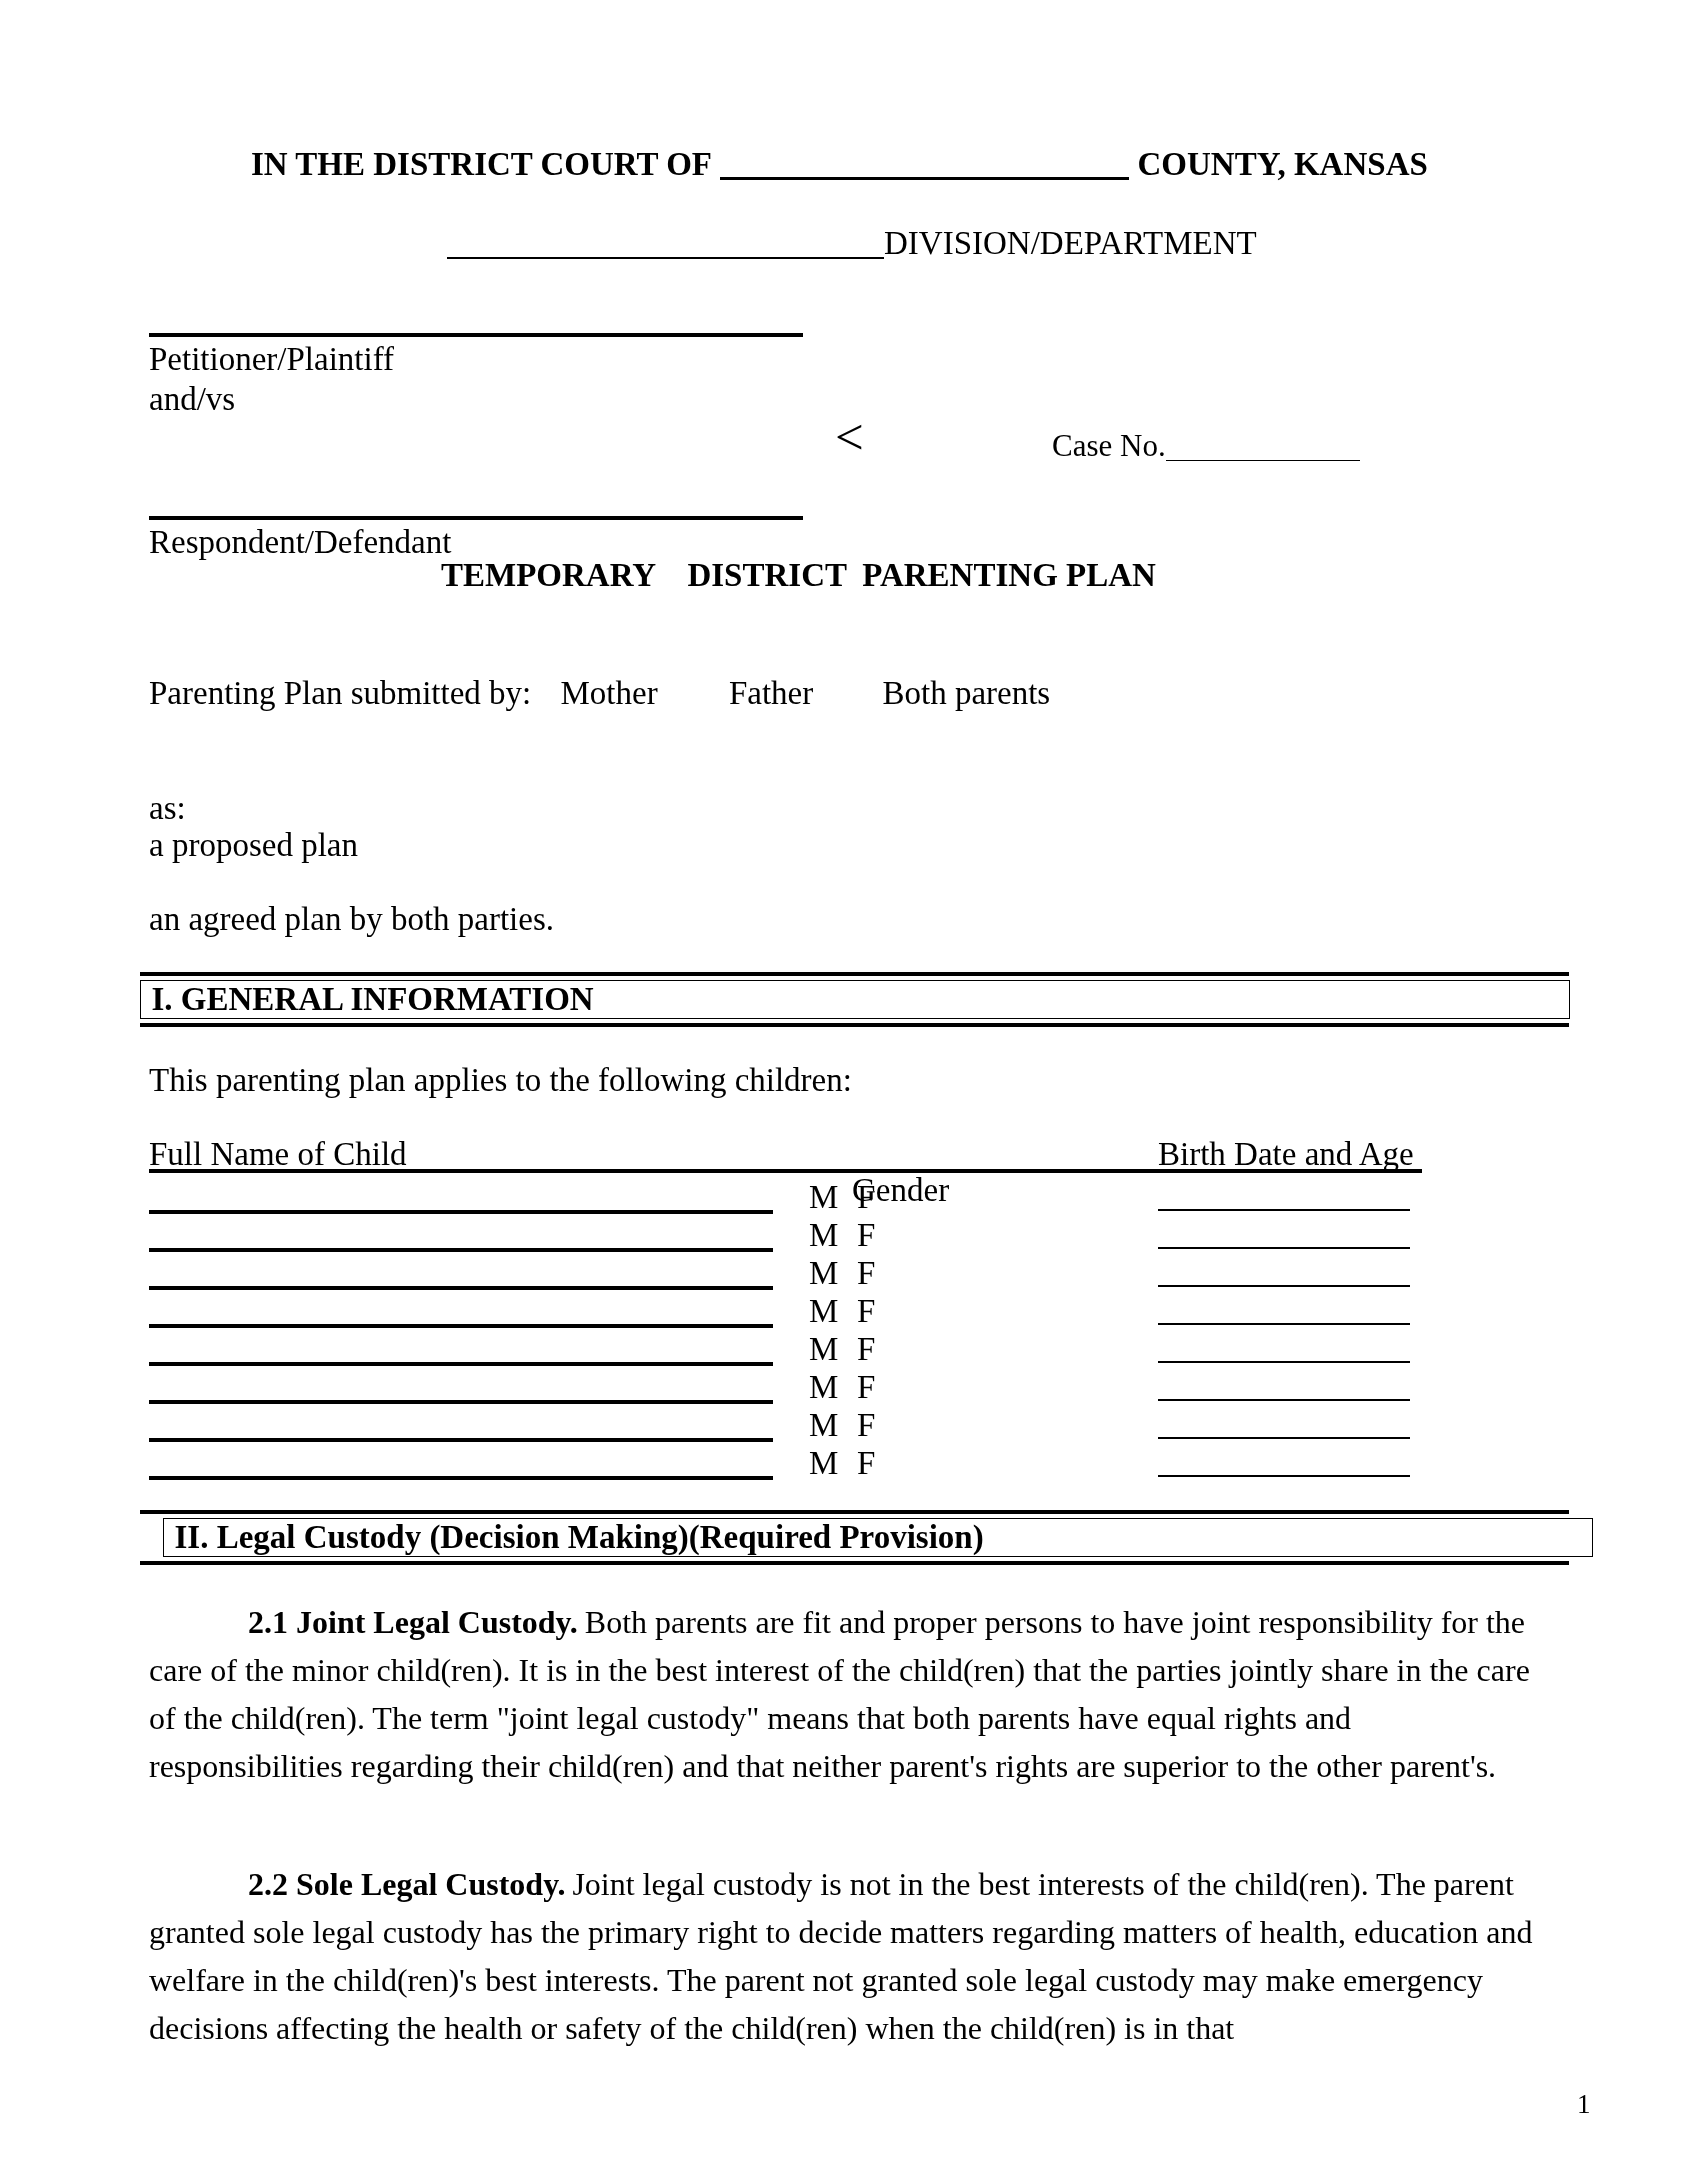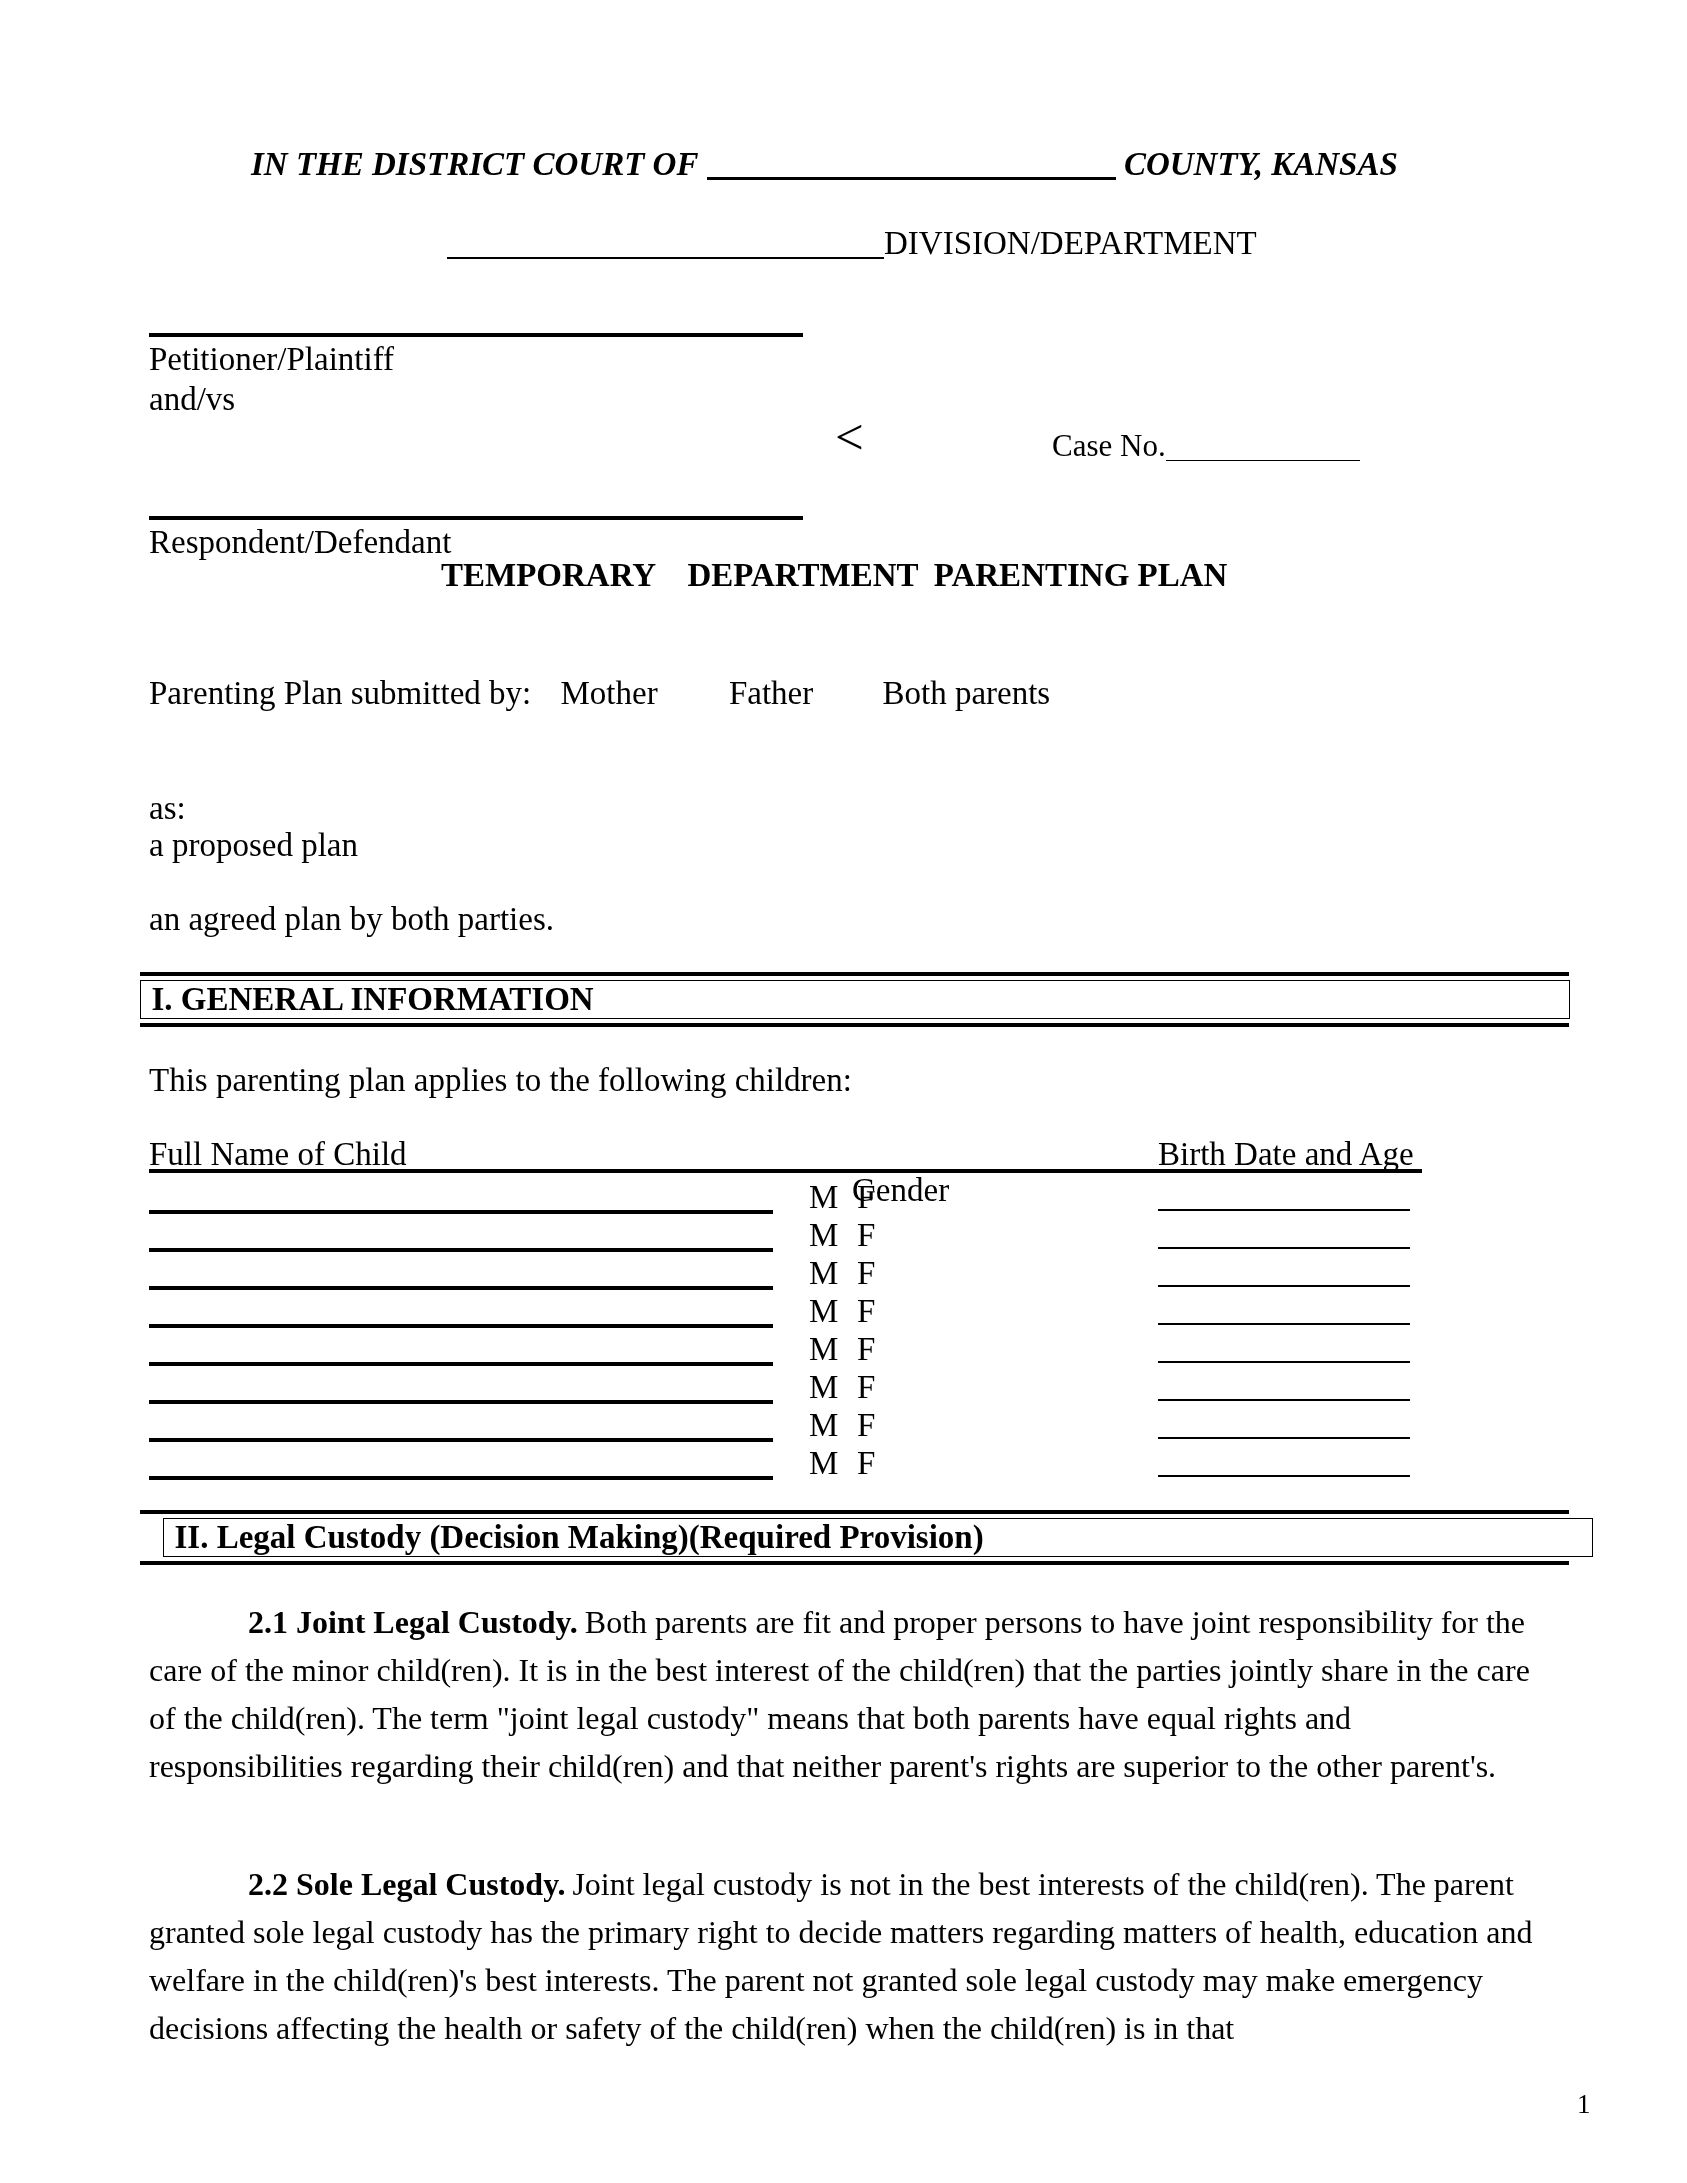--- a/index.html
+++ b/index.html
@@ -23,21 +23,21 @@
   .nline{position:absolute;left:149px;top:29px;width:624px;height:4.4px;background:#000;}
   .bline{position:absolute;left:1158px;top:28px;width:252px;height:1.7px;background:#000;}
   .casefont{font-size:31px;}
   .pagenum{font-size:27px;line-height:30px;}
 </style>
 </head>
 <body>
 
 <div class="page">
 
-  <div class="abs" style="top:145px;left:251px;white-space:nowrap;font-style:italic;">
+  <div class="abs" style="top:145px;left:251px;white-space:nowrap;">
     <span class="b">IN THE DISTRICT COURT OF</span>
     <span class="blank" style="width:409px;border-bottom-width:3.5px;"></span>
     <span class="b">COUNTY, KANSAS</span>
   </div>
 
   <div class="abs" style="top:224px;left:447px;white-space:nowrap;">
     <span class="blank" style="width:437px;"></span><span>DIVISION/DEPARTMENT</span>
   </div>
 
   <div class="hline" style="top:333px;left:149px;width:654px;height:4.4px;"></div>
@@ -47,21 +47,21 @@
   <div class="abs" style="top:412px;left:835px;font-size:51px;line-height:51px;">&lt;</div>
   <div class="abs casefont" style="top:427px;left:1052px;white-space:nowrap;">
     <span>Case No.</span><span class="blank" style="width:194px;border-bottom-width:1.7px;"></span>
   </div>
 
   <div class="hline" style="top:516px;left:149px;width:654px;height:4.4px;"></div>
   <div class="abs" style="top:523px;left:149px;">Respondent/Defendant</div>
 
   <div class="abs b" style="top:556px;left:441px;white-space:nowrap;">
     <span class="opt">TEMPORARY</span>
-    <span class="opt" style="margin-left:23px;">DEPARTMENT</span>
+    <span class="opt" style="margin-left:23px;">DISTRICT</span>
     <span class="opt" style="margin-left:7px;">PARENTING PLAN</span>
   </div>
 
   <div class="abs" style="top:674px;left:149px;white-space:nowrap;">
     <span>Parenting Plan submitted by:</span>
     <span class="opt" style="margin-left:21px;">Mother</span>
     <span class="opt" style="margin-left:63px;">Father</span>
     <span class="opt" style="margin-left:61px;">Both parents</span>
   </div>
 

